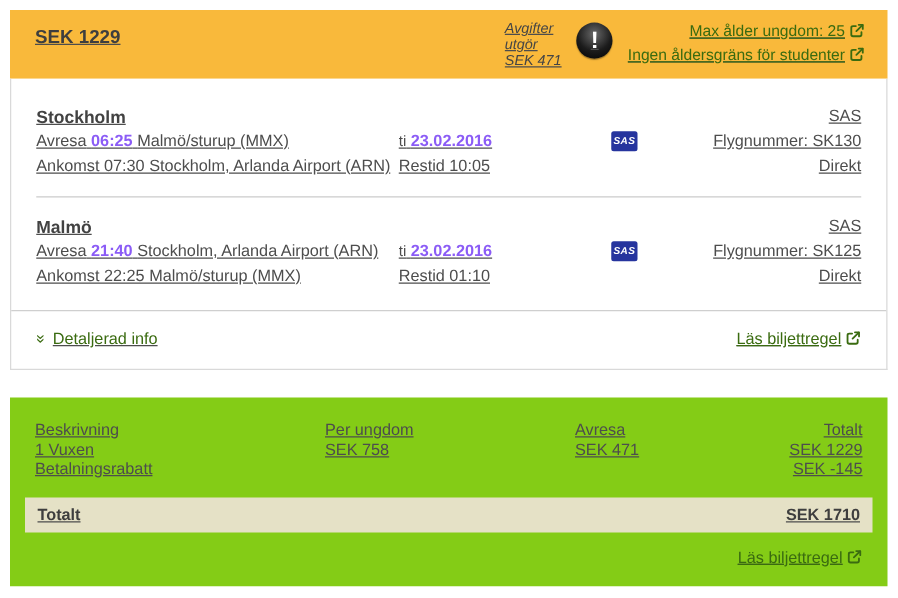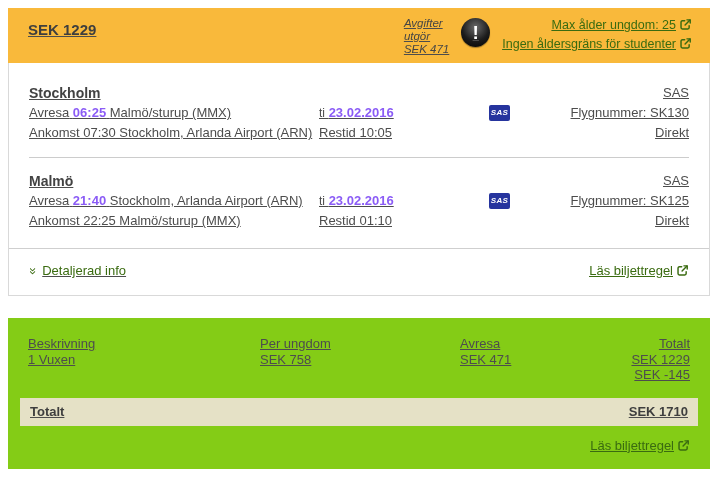--- a/index.html
+++ b/index.html
@@ -195,20 +195,21 @@
       </div>
 
     </div>
   </div>
 
   <div class="summary">
     <div class="summary-grid">
       <div class="sum-col desc">
         <div>Beskrivning</div>
         <div>1 Vuxen</div>
+        <div>Betalningsrabatt</div>
       </div>
       <div class="sum-col pp">
         <div>Per ungdom</div>
         <div>SEK 758</div>
       </div>
       <div class="sum-col tax">
         <div>Avresa</div>
         <div>SEK 471</div>
       </div>
       <div class="sum-col total">

